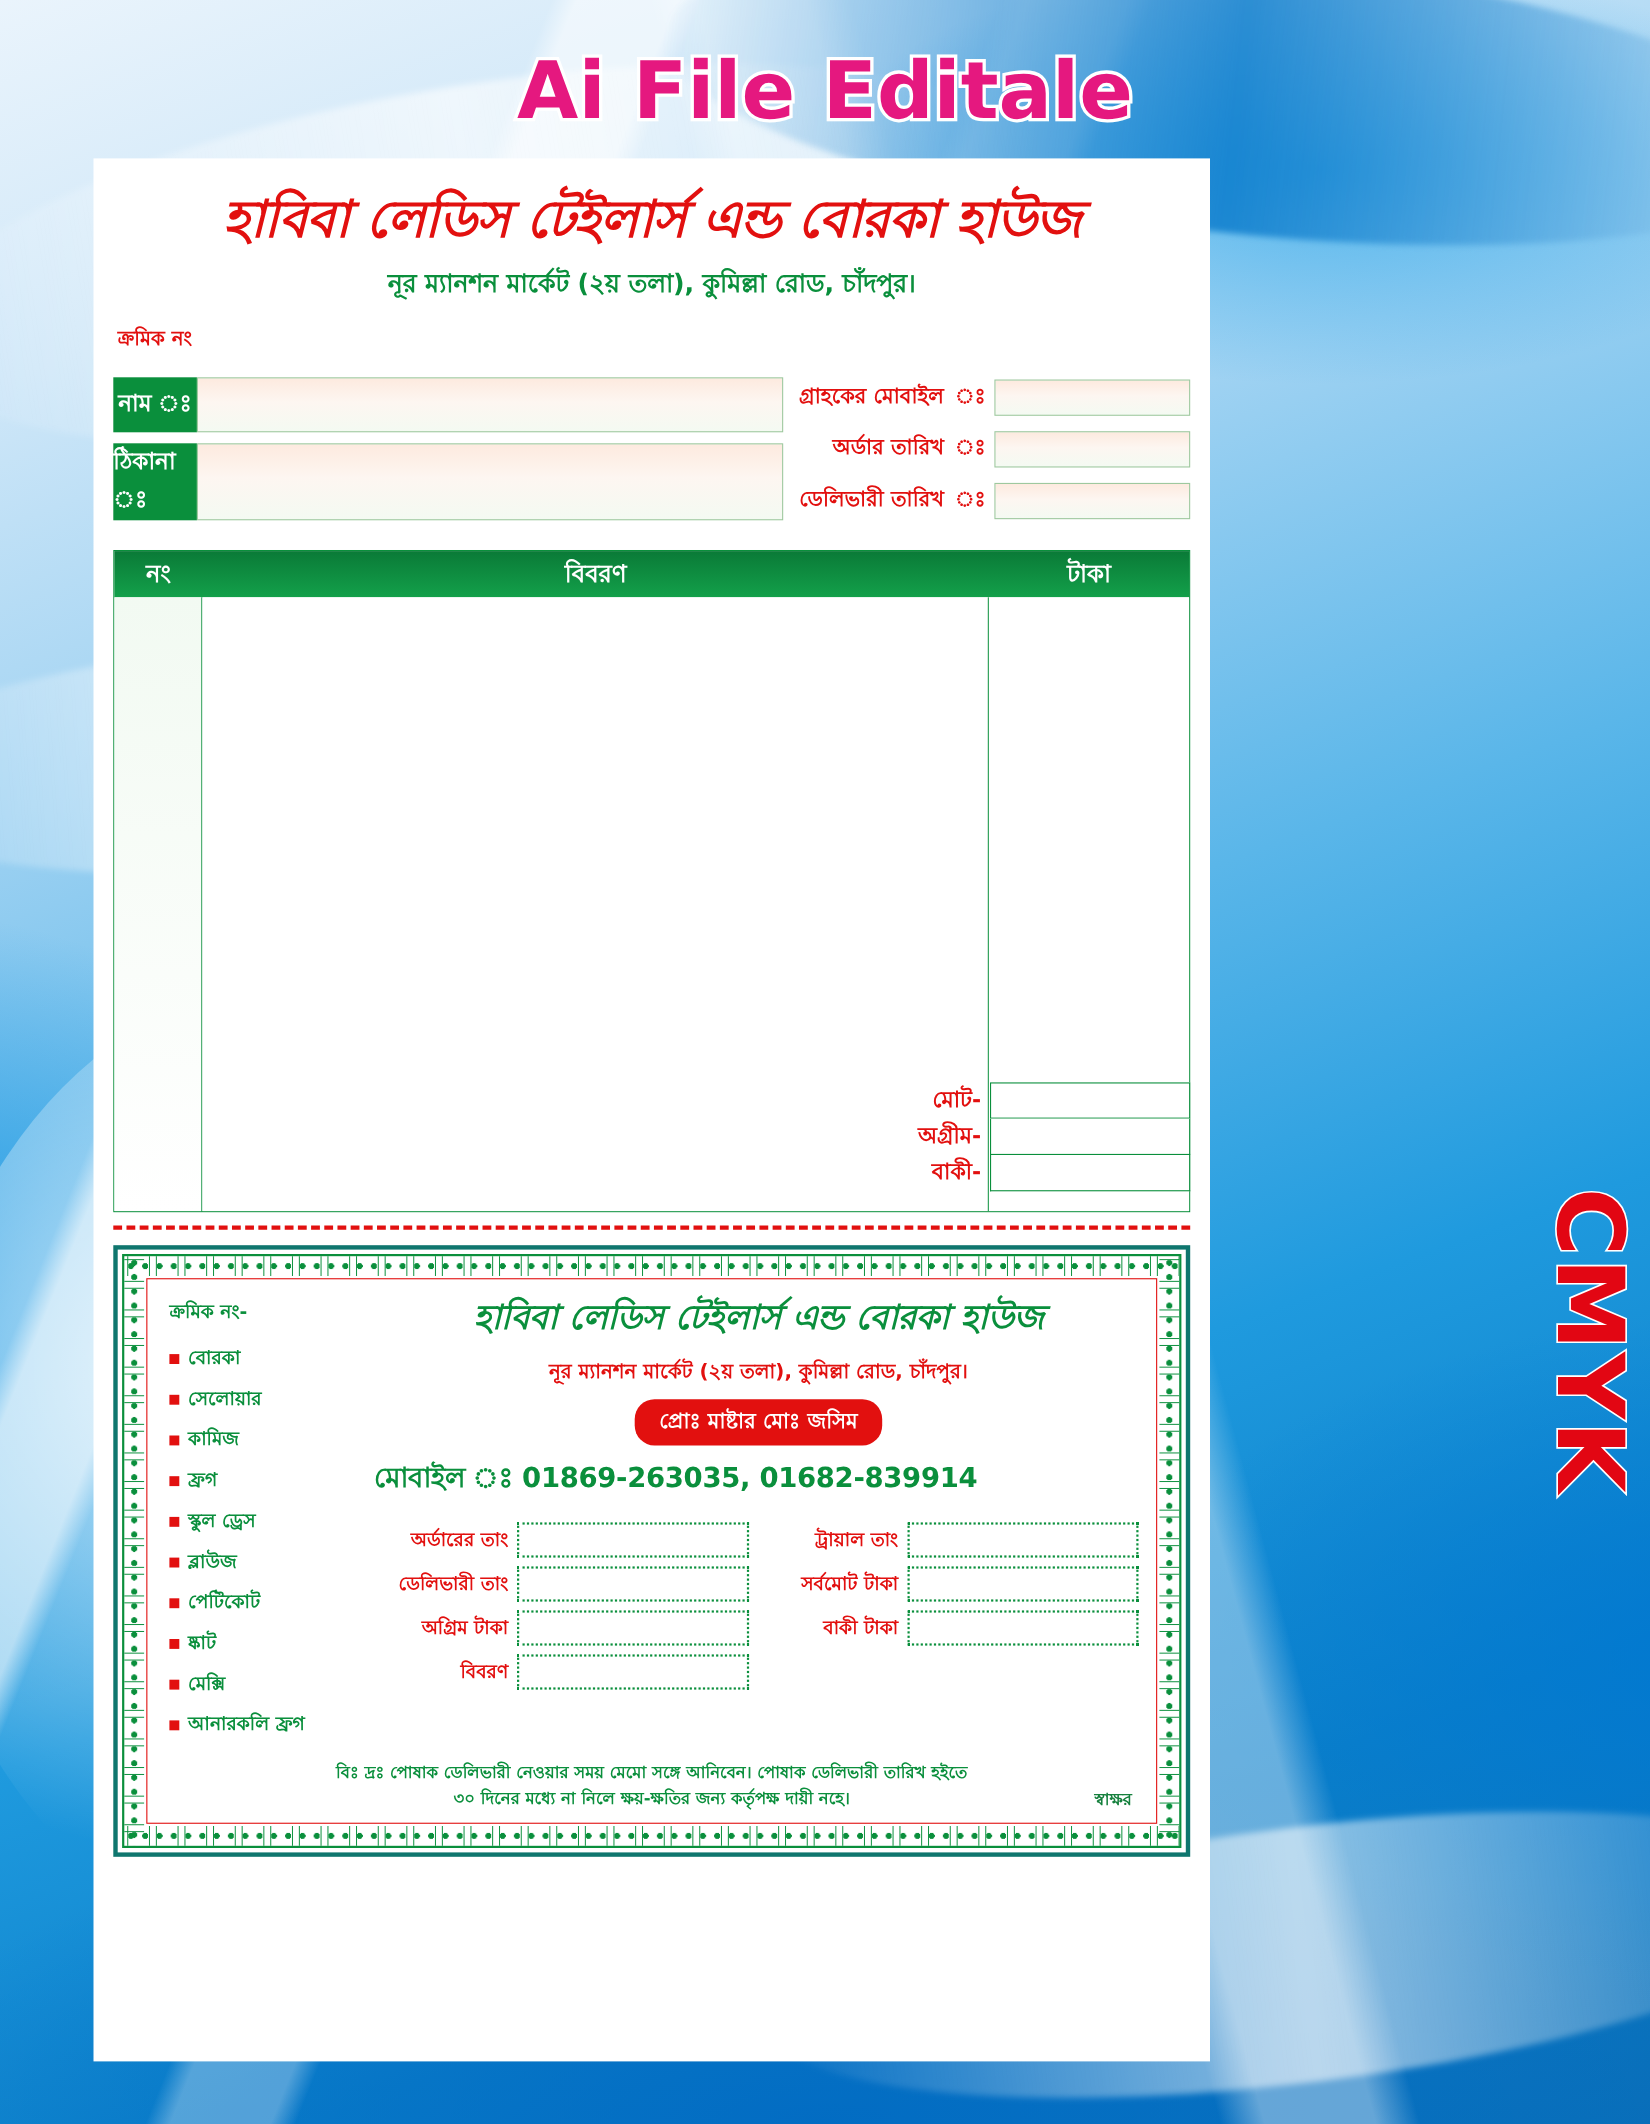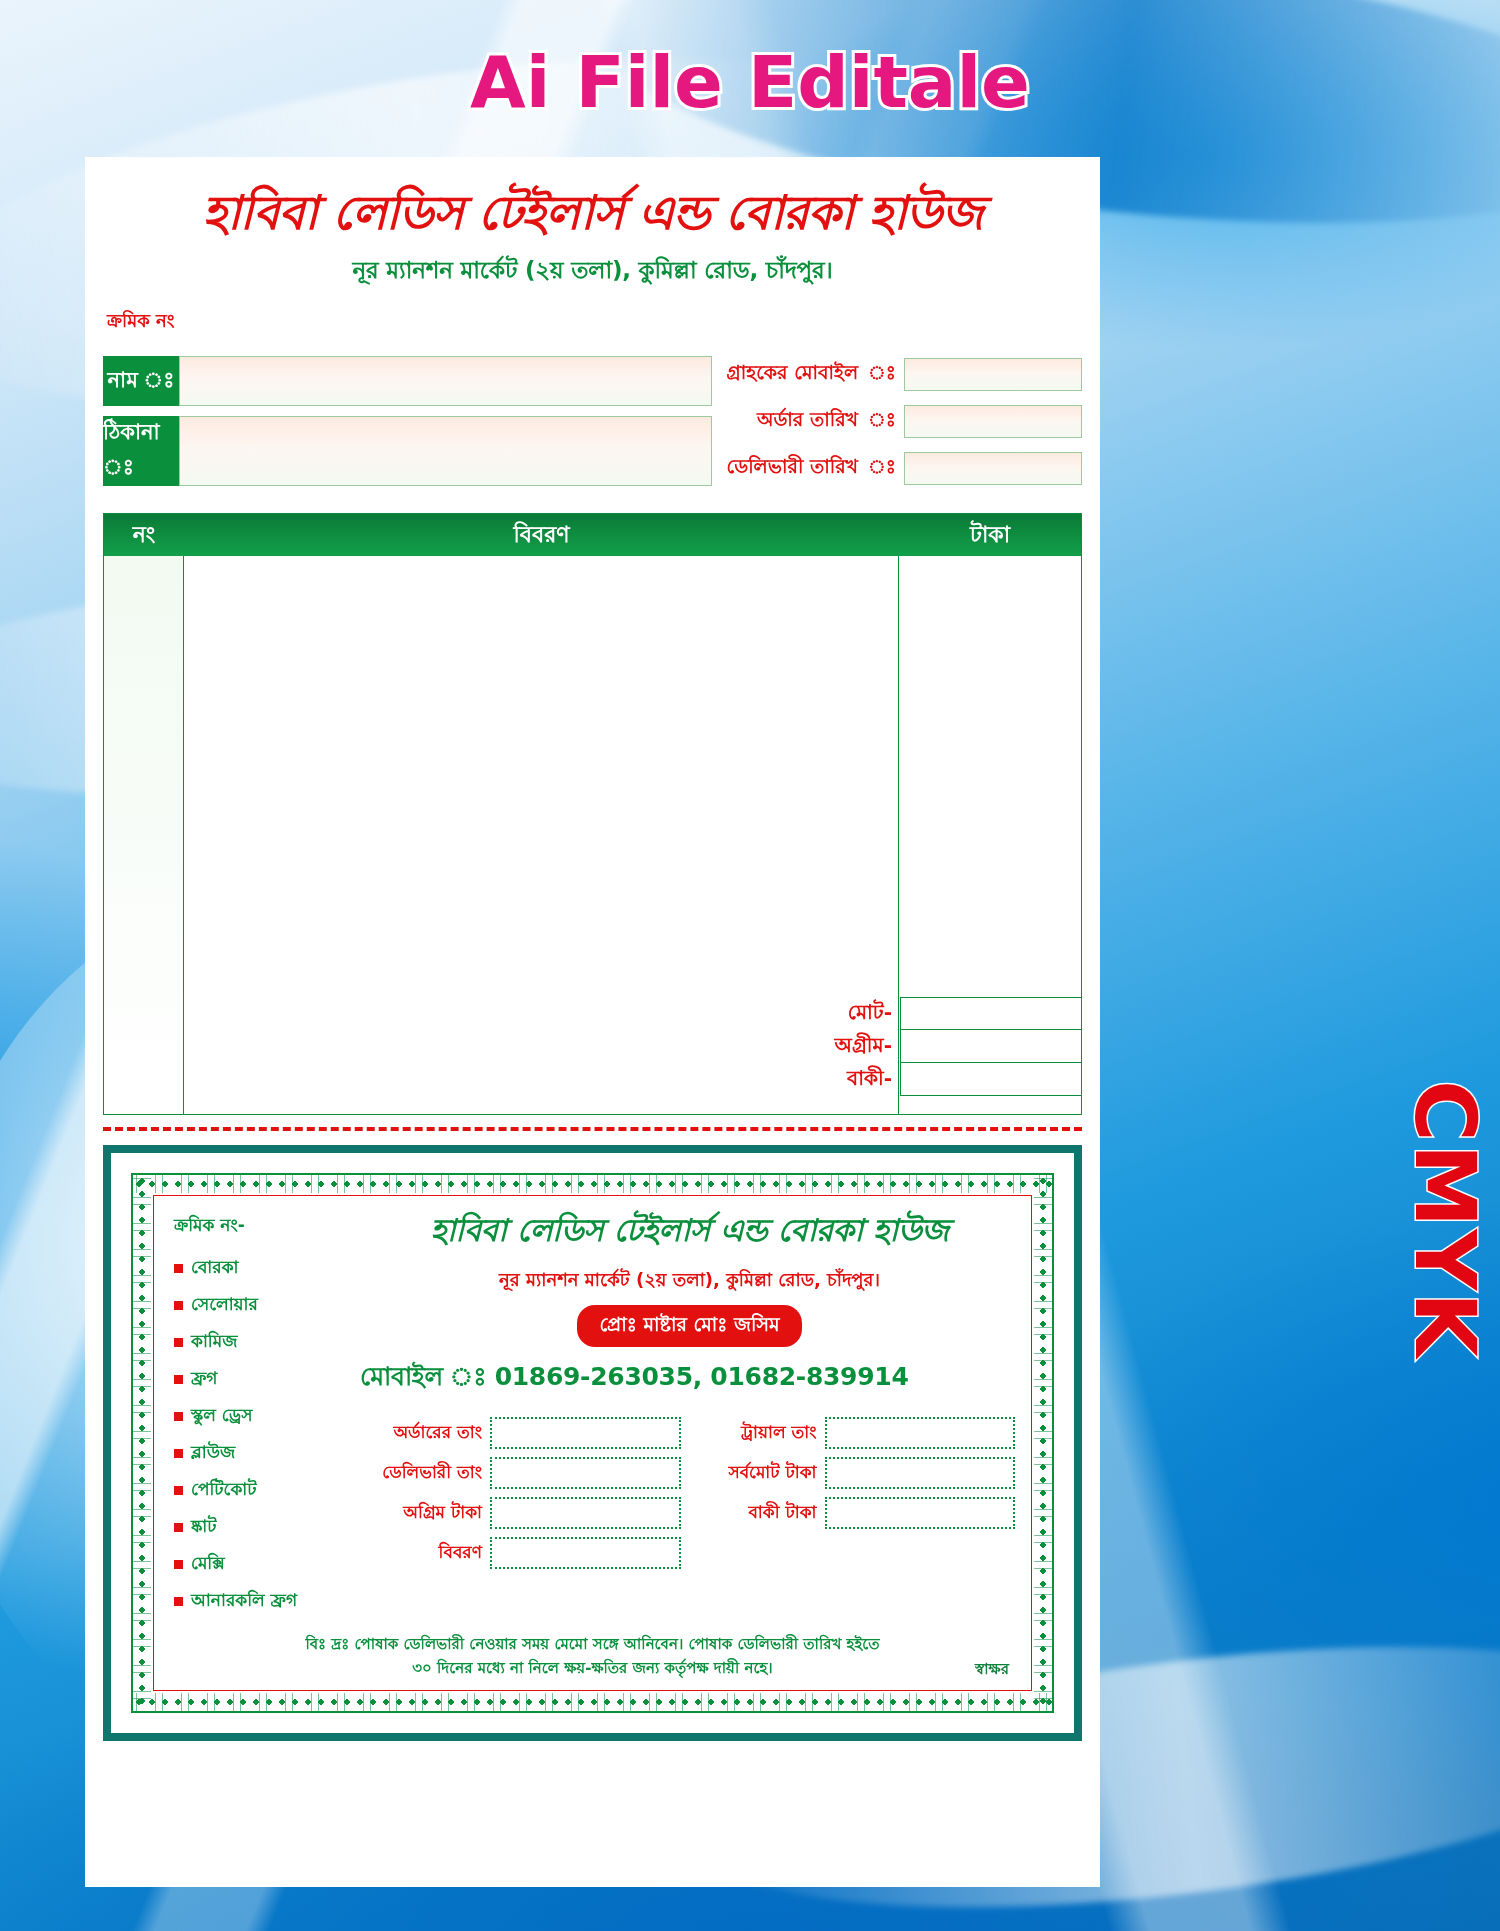--- a/index.html
+++ b/index.html
@@ -71,21 +71,21 @@
     -webkit-text-stroke:3px #ffffff;
     paint-order:stroke fill;
     writing-mode:vertical-rl;
     letter-spacing:2px;
     z-index:6;
   }
 
   
   #sheet {
     position:absolute;
-    left:85px; top:157px;
+    left:85px; top:144px;
     width:1015px; height:1730px;
     background:#ffffff;
     z-index:4;
     padding:0;
   }
 
   .bn { font-family:"DejaVu Sans", sans-serif; }
 
   
   #shop-title {
@@ -192,22 +192,22 @@
   
   #cutline {
     margin:12px 18px 0 18px;
     border-top:4px dashed #e2100f;
     height:0;
   }
 
   
   #receipt {
     margin:14px 18px 0 18px;
-    border:8px solid #0f766e;
-    padding:20px;
+    border:4px solid #0f766e;
+    padding:4px;
     position:relative;
   }
   #orn-frame {
     border:2px solid #0a8f3c;
     padding:0;
     position:relative;
   }
   .orn-band {
     position:absolute;
     background-repeat:repeat;

